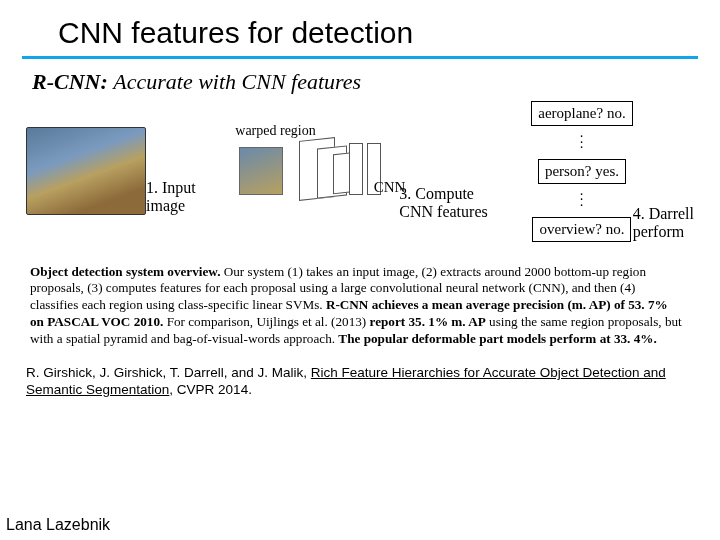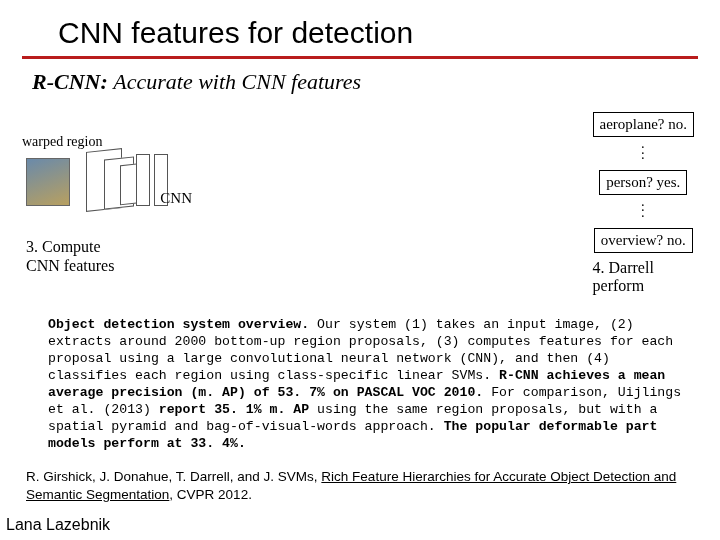--- a/index.html
+++ b/index.html
@@ -1,65 +1,73 @@
 <!DOCTYPE html>
 <html><head>
 <meta charset="utf-8">
 <style>
   * { box-sizing: border-box; margin: 0; padding: 0; }
   body { width: 720px; height: 540px; font-family: Arial, Helvetica, sans-serif; background: #fff; color: #000; position: relative; }
   .slide { padding: 14px 22px 0 22px; }
-  .title { font-size: 30px; font-weight: 400; padding: 2px 0 6px 36px; border-bottom: 3px solid #b91c1c; font-family: Arial, sans-serif; }
+  .title { font-size: 30px; font-weight: 400; padding: 2px 0 6px 36px; border-bottom: 3px solid #0ea5e9; font-family: Arial, sans-serif; }
   .figure { margin: 10px 0 0 0; }
   .figtitle { font-family: "Times New Roman", serif; font-size: 22px; margin: 0 0 6px 10px; }
   .figtitle .bold { font-weight: 700; font-style: italic; }
   .figtitle .ital { font-style: italic; }
   .pipeline { display: flex; align-items: center; justify-content: space-between; padding: 0 4px; }
-  .stage { display: flex; flex-direction: column; align-items: flex-start; font-family: "Times New Roman", serif; margin-top: 11px; }
+  .stage { display: flex; align-items: flex-end; font-family: "Times New Roman", serif; }
   .stage .cap { font-size: 16px; text-align: left; line-height: 1.15; margin-top: 6px; }
   .photo { width: 120px; height: 88px; background: linear-gradient(160deg,#5a7a9a 0%,#7a9abf 35%,#b8a060 55%,#8c6a3a 80%); border: 1px solid #333; border-radius: 2px; position: relative; }
   .photo2 { position: relative; width: 112px; height: 92px; }
   .photo2 .small { position: absolute; background: linear-gradient(160deg,#5a7a9a 0%,#7a9abf 35%,#b8a060 55%,#8c6a3a 80%); border: 2px solid #e8d030; }
   .s1 { left: 6px; top: 12px; width: 54px; height: 70px; }
   .s2 { left: 36px; top: 2px; width: 60px; height: 82px; }
   .s3 { left: 56px; top: 20px; width: 54px; height: 66px; }
   .cnnwrap { position: relative; width: 160px; height: 100px; }
   .warp { position: absolute; left: 0; top: 26px; width: 44px; height: 48px; background: linear-gradient(160deg,#6a8aaa,#b8a060); border:1px solid #666; }
   .warplabel { position: absolute; left: -4px; top: 2px; font-family:"Times New Roman",serif; font-size: 14px; }
   .cnnlabel { position: absolute; right: -6px; top: 58px; font-family:"Times New Roman",serif; font-size: 15px; }
   .cnnbox { position: absolute; border: 1.5px solid #555; background:#fff; }
   .c1 { left: 60px; top: 18px; width: 36px; height: 60px; transform: skewY(-6deg); }
   .c2 { left: 78px; top: 26px; width: 30px; height: 50px; transform: skewY(-6deg); }
   .c3 { left: 94px; top: 32px; width: 24px; height: 40px; transform: skewY(-6deg); }
   .c4 { left: 110px; top: 22px; width: 14px; height: 52px; }
   .c5 { left: 128px; top: 22px; width: 14px; height: 52px; }
   .classify { display: flex; flex-direction: column; gap: 8px; align-items: center; }
   .clsbox { border: 1.5px solid #000; padding: 3px 6px; font-family:"Times New Roman",serif; font-size: 15px; white-space: nowrap; }
   .dots { font-family:"Times New Roman",serif; font-size: 14px; line-height: 0.4; letter-spacing: 1px; }
-  .caption { font-family: Liberation Mono, monospace; font-size: 13.2px; line-height: 1.28; margin: 22px 14px 0 26px; text-align: left; }
+  .caption { font-family: Liberation Serif, serif; font-size: 13.2px; line-height: 1.28; margin: 22px 14px 0 8px; text-align: left; }
   .caption .b { font-weight: 700; }
   .cite { font-family: Arial, sans-serif; font-size: 13.5px; line-height: 1.28; margin: 16px 8px 0 4px; }
   .cite .u { text-decoration: underline; }
   .footer { position: absolute; left: 6px; bottom: 6px; font-size: 16px; font-family: Arial, sans-serif; }
 </style>
 </head>
 <body>
 
 <div class="slide">
 
   <div class="title">CNN features for detection</div>
 
   <div class="figure">
     <div class="figtitle">
       <span class="bold">R-CNN:</span>
       <span class="ital">Accurate with CNN features</span>
     </div>
 
     <div class="pipeline">
 
+      <div class="stage">
+        <div class="photo"></div>
+        <div class="cap">
+          <span>1.</span>
+          <span>Input</span><br>
+          <span>image</span>
+        </div>
+      </div>
 
 
       <div class="stage">
         <div class="cnnwrap">
           <div class="warplabel">warped region</div>
           <div class="warp"></div>
           <div class="cnnbox c1"></div>
           <div class="cnnbox c2"></div>
           <div class="cnnbox c3"></div>
           <div class="cnnbox c4"></div>
@@ -89,18 +97,18 @@
       </div>
 
     </div>
   </div>
 
   <div class="caption">
     <span class="b">Object detection system overview.</span><span> Our system (1) takes an input image, (2) extracts around 2000 bottom-up region proposals, (3) computes features for each proposal using a large convolutional neural network (CNN), and then (4) classifies each region using class-specific linear SVMs. </span><span class="b">R-CNN achieves a mean average precision (m. AP) of 53. 7% on PASCAL VOC 2010.</span><span> For comparison, Uijlings et al. (2013) </span><span class="b">report 35. 1% m. AP</span><span> using the same region proposals, but with a spatial pyramid and bag-of-visual-words approach. </span><span class="b">The popular deformable part models perform at 33. 4%.</span>
   </div>
 
   <div class="cite">
-    <span>R. Girshick, J. Donahue, T. Darrell, and J. SVMs, </span><span class="u">Rich Feature Hierarchies for Accurate Object Detection and Semantic Segmentation</span><span>, CVPR 2012.</span>
+    <span>R. Girshick, J. Girshick, T. Darrell, and J. Malik, </span><span class="u">Rich Feature Hierarchies for Accurate Object Detection and Semantic Segmentation</span><span>, CVPR 2014.</span>
   </div>
 
 </div>
 
 <div class="footer">Lana Lazebnik</div>
 
 </body></html>

